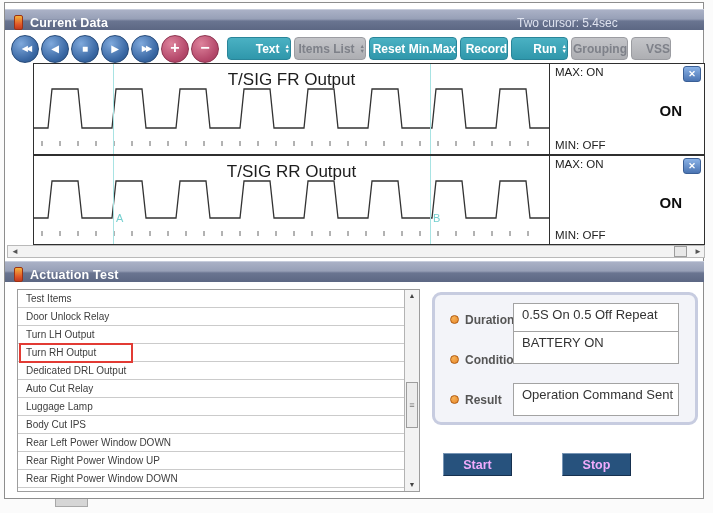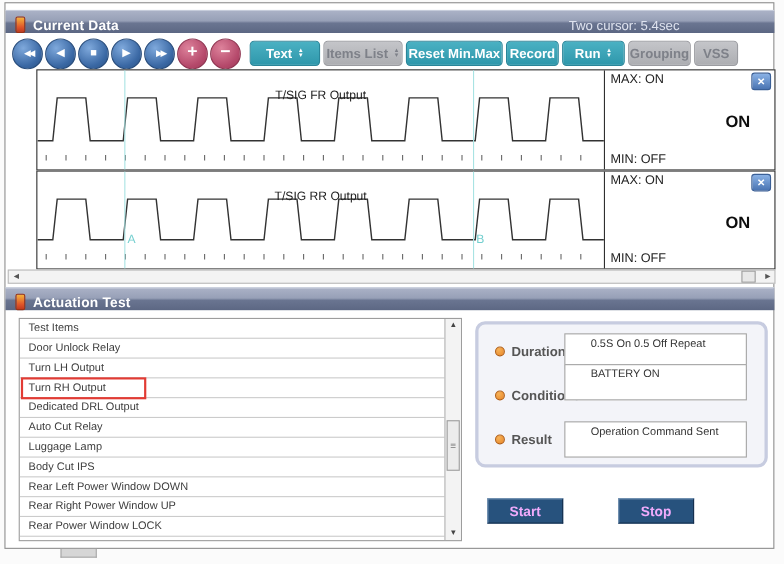--- a/index.html
+++ b/index.html
@@ -19,30 +19,30 @@
   .playback{position:absolute;left:11px;top:35px;display:flex;gap:2px;}
   .circ{width:26px;height:26px;border-radius:50%;display:flex;align-items:center;justify-content:center;color:#fff;cursor:default;}
   .circ.blue{background:radial-gradient(circle at 35% 30%,#7fa9dc,#3a68a4 65%,#2b5182);border:1px solid #274b7a;}
   .circ.red{background:radial-gradient(circle at 35% 30%,#dd829b,#b5496b 65%,#9c3a58);border:1px solid #8e3450;}
   .glyph{font-size:10px;line-height:1;}
   .glyph.dbl{font-size:8px;letter-spacing:-2px;transform:translateX(1px);}
   .glyph.pm{font-size:16px;font-weight:bold;margin-top:-2px;}
 
   
   .tbtns{position:absolute;left:227px;top:37px;display:flex;gap:3px;}
-  .tbtn{height:23px;border-radius:4px;display:flex;align-items:center;justify-content:center;gap:5px;
+  .tbtn{height:23px;border-radius:4px;display:flex;align-items:center;justify-content:flex-end;gap:5px;
     font-size:12px;font-weight:bold;box-sizing:border-box;white-space:nowrap;}
   .tbtn.teal{background:linear-gradient(#4ab1c3,#2f97ab);border:1px solid #2a8599;color:#fff;}
   .tbtn.gray{background:linear-gradient(#c4c5c9,#adaeb2);border:1px solid #9b9ca1;color:#7e8189;}
   .spin{display:flex;flex-direction:column;align-items:center;font-size:5.5px;line-height:4.5px;}
 
   
   .scope{position:absolute;left:33px;width:670px;background:#fff;border:1px solid #2f2f2f;box-sizing:content-box;}
   .wave{position:absolute;left:0;top:0;width:515px;bottom:0;}
-  .scope-title{position:absolute;left:0;top:17px;width:515px;text-align:center;font-size:11px;color:#1c1c1c;}
+  .scope-title{position:absolute;left:0;top:6px;width:515px;text-align:center;font-size:17px;color:#1c1c1c;}
   .cursor-line{position:absolute;top:0;bottom:0;width:1px;background:#a8e3e3;}
   .cursor-label{position:absolute;font-size:11px;color:#74cfcf;}
   .scope-info{position:absolute;left:515px;right:0;top:0;bottom:0;border-left:1px solid #2f2f2f;}
   .scope-max{position:absolute;left:5px;top:2px;font-size:11.5px;color:#222;}
   .scope-min{position:absolute;left:5px;bottom:3px;font-size:11.5px;color:#222;}
   .scope-val{position:absolute;right:22px;top:38px;font-size:15px;font-weight:bold;color:#0d0d0d;}
   .xbtn{position:absolute;right:3px;top:2px;width:16px;height:14px;border-radius:3px;
     background:linear-gradient(#8ab2e6,#4a74b2);border:1px solid #3a5f96;color:#fff;font-size:9px;
     font-weight:bold;display:flex;align-items:center;justify-content:center;}
 
@@ -62,21 +62,21 @@
   .vs-up{top:1px;} .vs-down{bottom:1px;}
   .vs-thumb{position:absolute;left:1px;right:1px;top:92px;height:44px;background:#ececec;border:1px solid #9d9d9d;
     display:flex;align-items:center;justify-content:center;font-size:9px;color:#777;}
 
   
   .detail-panel{position:absolute;left:432px;top:292px;width:266px;height:133px;background:#f3f4f9;
     border:3px solid #c7cce0;border-radius:9px;box-sizing:border-box;}
   .field-label{position:absolute;left:15px;display:flex;align-items:center;gap:6px;font-size:12px;font-weight:bold;color:#555;height:33px;}
   .bullet{width:7px;height:7px;border-radius:50%;background:radial-gradient(circle at 35% 30%,#f7b257,#e8872a);border:1px solid #b05b10;flex:0 0 auto;}
   .field-box{position:absolute;left:78px;width:166px;height:33px;background:#fff;border:1px solid #a3a3a3;
-    font-size:10px;color:#333;padding:3px 23px;box-sizing:border-box;white-space:nowrap;}
+    font-size:13px;color:#333;padding:3px 8px;box-sizing:border-box;white-space:nowrap;}
 
   
   .navy{position:absolute;top:453px;width:69px;height:23px;background:#27527d;
     border:1px solid;border-color:#7795b5 #16304f #16304f #7795b5;
     color:#f0abfc;font-weight:bold;font-size:12.5px;font-family:inherit;cursor:default;}
 
   .bottom-tab{position:absolute;left:55px;top:499px;width:33px;height:8px;background:#d6d6d6;border:1px solid #a8a8a8;border-top:none;box-sizing:border-box;}
 </style>
 </head>
 <body>
@@ -254,20 +254,21 @@
         <div class="list-row">Test Items</div>
         <div class="list-row">Door Unlock Relay</div>
         <div class="list-row">Turn LH Output</div>
         <div class="list-row">Turn RH Output<div class="sel-box"></div></div>
         <div class="list-row">Dedicated DRL Output</div>
         <div class="list-row">Auto Cut Relay</div>
         <div class="list-row">Luggage Lamp</div>
         <div class="list-row">Body Cut IPS</div>
         <div class="list-row">Rear Left Power Window DOWN</div>
         <div class="list-row">Rear Right Power Window UP</div>
+        <div class="list-row">Rear Right Power Window DOWN</div>
         <div class="list-row">Rear Power Window LOCK</div>
       </div>
     <div class="vscroll">
       <span class="vs-arrow vs-up">▲</span>
       <div class="vs-thumb">≡</div>
       <span class="vs-arrow vs-down">▼</span>
     </div>
   </div>
 
   <div class="detail-panel" id="detail-panel">

